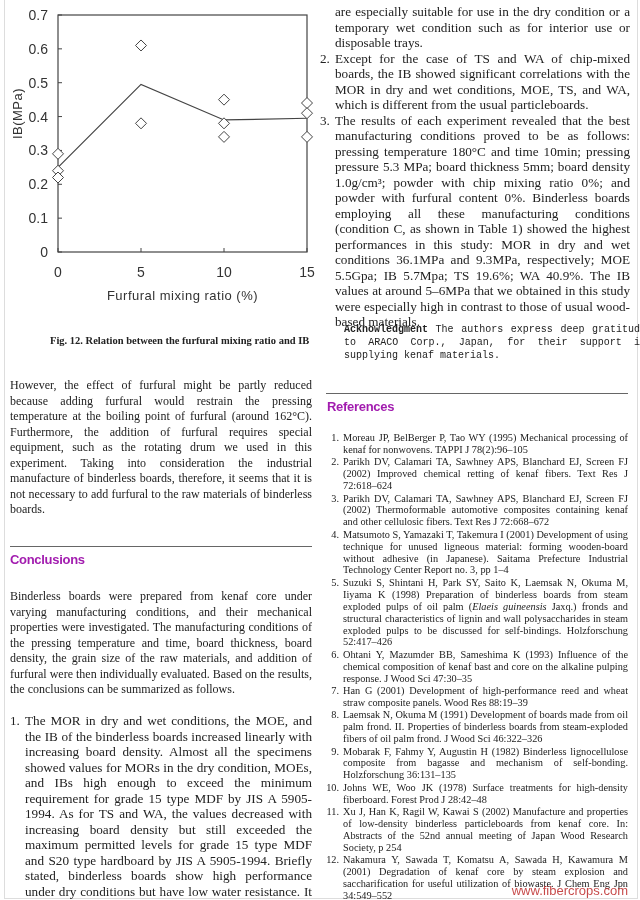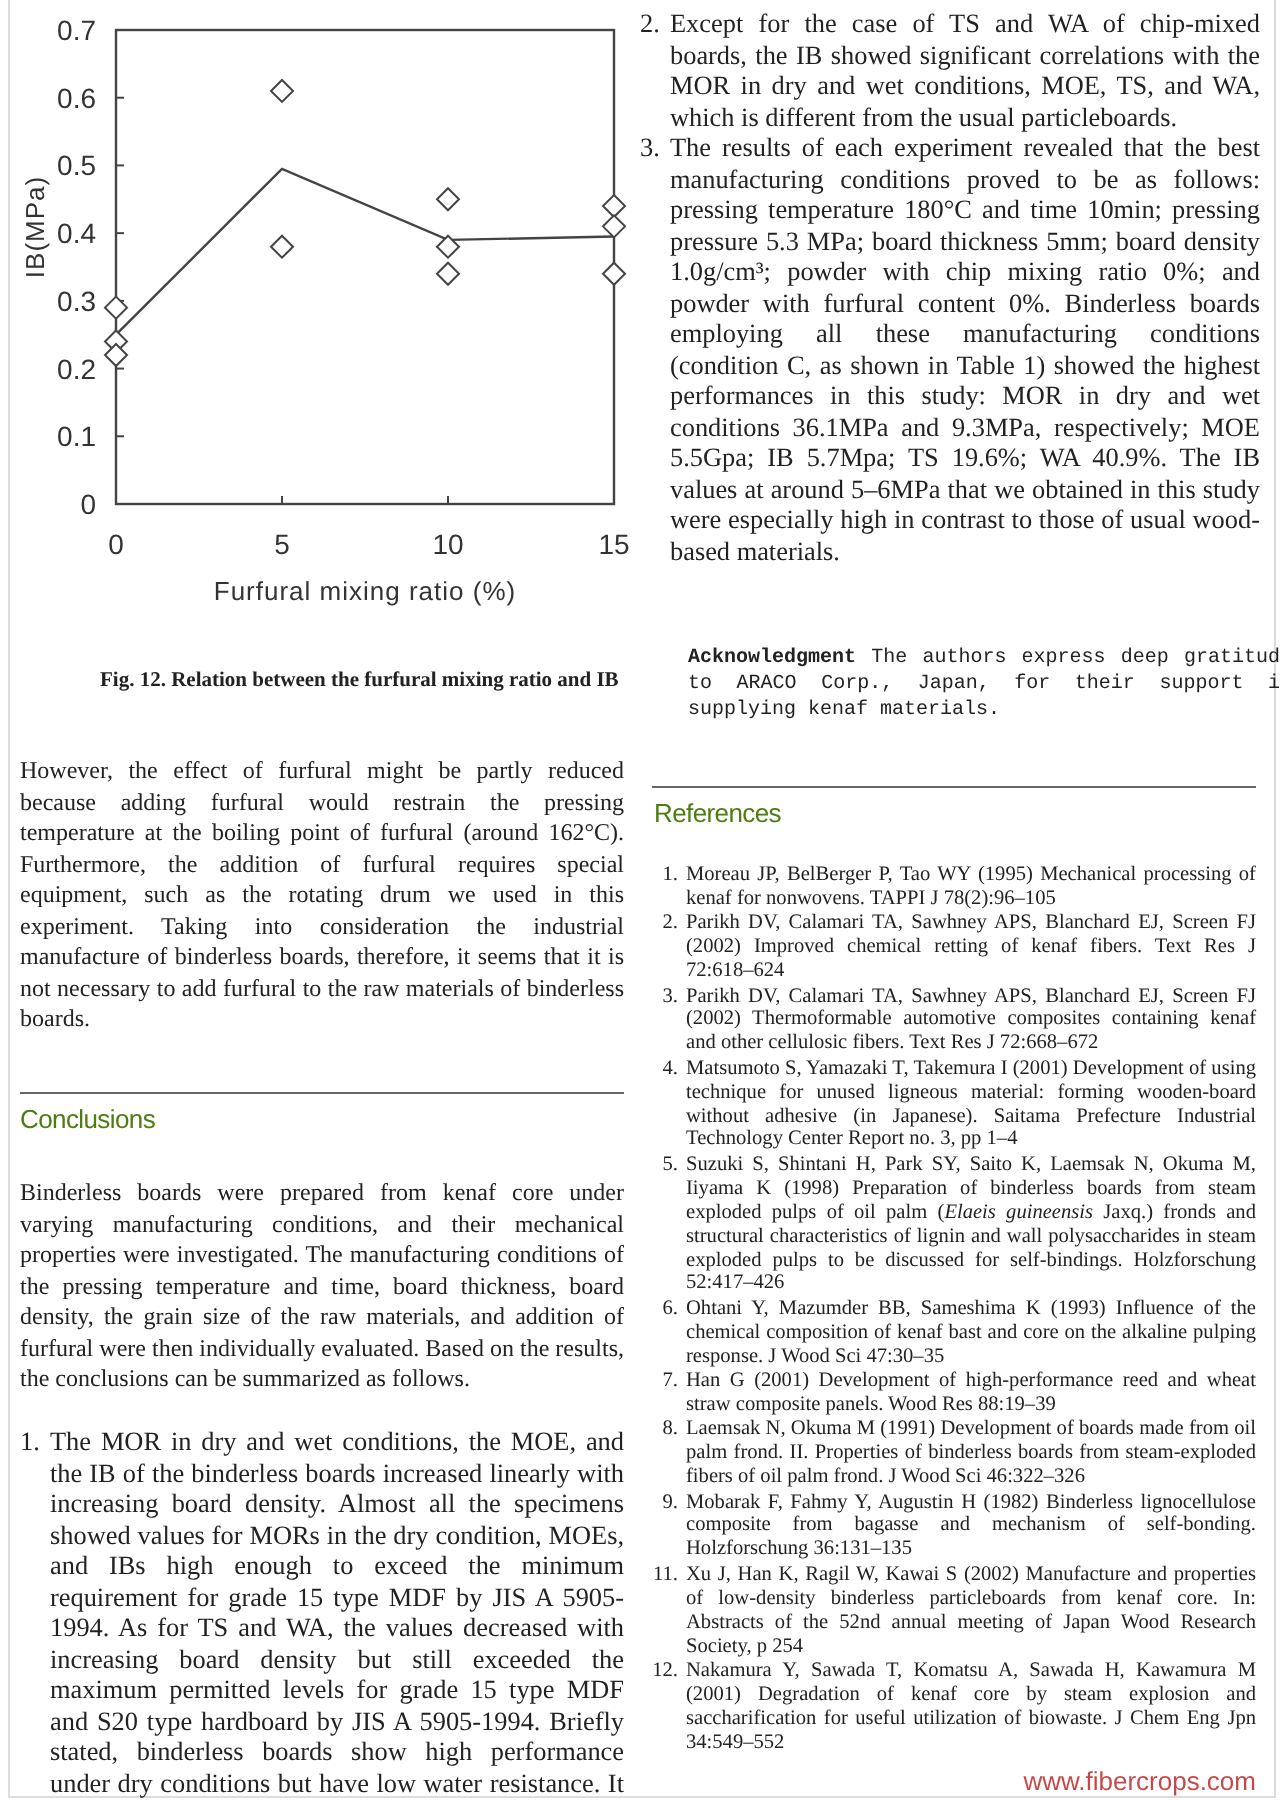--- a/index.html
+++ b/index.html
@@ -29,21 +29,21 @@
   p.body {
     margin: 0; font-size: 12px; line-height: 15.5px; text-align: justify;
     hyphens: manual;
   }
   .para-furfural { position: absolute; left: 10px; top: 378px; width: 302px; }
   .rule { position: absolute; height: 1px; background: #666; }
   .rule-left { left: 10px; top: 546px; width: 302px; }
   .rule-right { left: 326px; top: 393px; width: 302px; }
   .section-head {
     position: absolute; font-family: "Liberation Sans", "DejaVu Sans", sans-serif;
-    font-weight: normal; font-size: 13px; color: #4d7c0f; letter-spacing: -0.3px;
+    font-weight: bold; font-size: 13px; color: #a21caf; letter-spacing: -0.3px;
   }
   .head-conclusions { left: 10px; top: 552px; }
   .head-references { left: 327px; top: 399px; }
   .conclusions-intro { position: absolute; left: 10px; top: 589px; width: 302px; }
 
   ol.conc-list {
     position: absolute; margin: 0; padding: 0; list-style: none;
   }
   ol.conc-list li { position: relative; padding-left: 15px; font-size: 13.2px; line-height: 15.5px; text-align: justify; }
   ol.conc-list li .num { position: absolute; left: 0; top: 0; }
@@ -134,20 +134,21 @@
 <p class="body conclusions-intro">Binderless boards were prepared from kenaf core under varying manufacturing conditions, and their mechanical properties were investigated. The manufacturing conditions of the pressing temperature and time, board thickness, board density, the grain size of the raw materials, and addition of furfural were then individually evaluated. Based on the results, the conclusions can be summarized as follows.</p>
 
 <ol class="conc-list conc-left">
   <li>
     <span class="num">1.</span>
     <span>The MOR in dry and wet conditions, the MOE, and the IB of the binderless boards increased linearly with increasing board density. Almost all the specimens showed values for MORs in the dry condition, MOEs, and IBs high enough to exceed the minimum requirement for grade 15 type MDF by JIS A 5905-1994. As for TS and WA, the values decreased with increasing board density but still exceeded the maximum permitted levels for grade 15 type MDF and S20 type hardboard by JIS A 5905-1994. Briefly stated, binderless boards show high performance under dry conditions but have low water resistance. It followed from this that binderless boards</span>
   </li>
 </ol>
 
 <div class="conc-right" style="position:absolute;">
+  <div class="cont-text">are especially suitable for use in the dry condition or a temporary wet condition such as for interior use or disposable trays.</div>
   <ol class="conc-list" style="position:static;">
     <li>
       <span class="num">2.</span>
       <span>Except for the case of TS and WA of chip-mixed boards, the IB showed significant correlations with the MOR in dry and wet conditions, MOE, TS, and WA, which is different from the usual particleboards.</span>
     </li>
     <li>
       <span class="num">3.</span>
       <span id="conc3-text">The results of each experiment revealed that the best manufacturing conditions proved to be as follows: pressing temperature 180°C and time 10min; pressing pressure 5.3 MPa; board thickness 5mm; board density 1.0g/cm³; powder with chip mixing ratio 0%; and powder with furfural content 0%. Binderless boards employing all these manufacturing conditions (condition C, as shown in Table 1) showed the highest performances in this study: MOR in dry and wet conditions 36.1MPa and 9.3MPa, respectively; MOE 5.5Gpa; IB 5.7Mpa; TS 19.6%; WA 40.9%. The IB values at around 5–6MPa that we obtained in this study were especially high in contrast to those of usual wood-based materials.</span>
     </li>
   </ol>
@@ -164,17 +165,18 @@
 <ol class="refs" id="refs-list">
     <li><span class="num">1.</span><span>Moreau JP, BelBerger P, Tao WY (1995) Mechanical processing of kenaf for nonwovens. TAPPI J 78(2):96–105</span></li>
     <li><span class="num">2.</span><span>Parikh DV, Calamari TA, Sawhney APS, Blanchard EJ, Screen FJ (2002) Improved chemical retting of kenaf fibers. Text Res J 72:618–624</span></li>
     <li><span class="num">3.</span><span>Parikh DV, Calamari TA, Sawhney APS, Blanchard EJ, Screen FJ (2002) Thermoformable automotive composites containing kenaf and other cellulosic fibers. Text Res J 72:668–672</span></li>
     <li><span class="num">4.</span><span>Matsumoto S, Yamazaki T, Takemura I (2001) Development of using technique for unused ligneous material: forming wooden-board without adhesive (in Japanese). Saitama Prefecture Industrial Technology Center Report no. 3, pp 1–4</span></li>
     <li><span class="num">5.</span>Suzuki S, Shintani H, Park SY, Saito K, Laemsak N, Okuma M, Iiyama K (1998) Preparation of binderless boards from steam exploded pulps of oil palm (<i>Elaeis guineensis</i> Jaxq.) fronds and structural characteristics of lignin and wall polysaccharides in steam exploded pulps to be discussed for self-bindings. Holzforschung 52:417–426</li>
     <li><span class="num">6.</span><span>Ohtani Y, Mazumder BB, Sameshima K (1993) Influence of the chemical composition of kenaf bast and core on the alkaline pulping response. J Wood Sci 47:30–35</span></li>
     <li><span class="num">7.</span><span>Han G (2001) Development of high-performance reed and wheat straw composite panels. Wood Res 88:19–39</span></li>
     <li><span class="num">8.</span><span>Laemsak N, Okuma M (1991) Development of boards made from oil palm frond. II. Properties of binderless boards from steam-exploded fibers of oil palm frond. J Wood Sci 46:322–326</span></li>
     <li><span class="num">9.</span><span>Mobarak F, Fahmy Y, Augustin H (1982) Binderless lignocellulose composite from bagasse and mechanism of self-bonding. Holzforschung 36:131–135</span></li>
+    <li><span class="num">10.</span><span>Johns WE, Woo JK (1978) Surface treatments for high-density fiberboard. Forest Prod J 28:42–48</span></li>
     <li><span class="num">11.</span><span>Xu J, Han K, Ragil W, Kawai S (2002) Manufacture and properties of low-density binderless particleboards from kenaf core. In: Abstracts of the 52nd annual meeting of Japan Wood Research Society, p 254</span></li>
     <li><span class="num">12.</span><span>Nakamura Y, Sawada T, Komatsu A, Sawada H, Kawamura M (2001) Degradation of kenaf core by steam explosion and saccharification for useful utilization of biowaste. J Chem Eng Jpn 34:549–552</span></li>
   </ol>
 
 <div class="watermark">www.fibercrops.com</div>
 
 </body></html>

